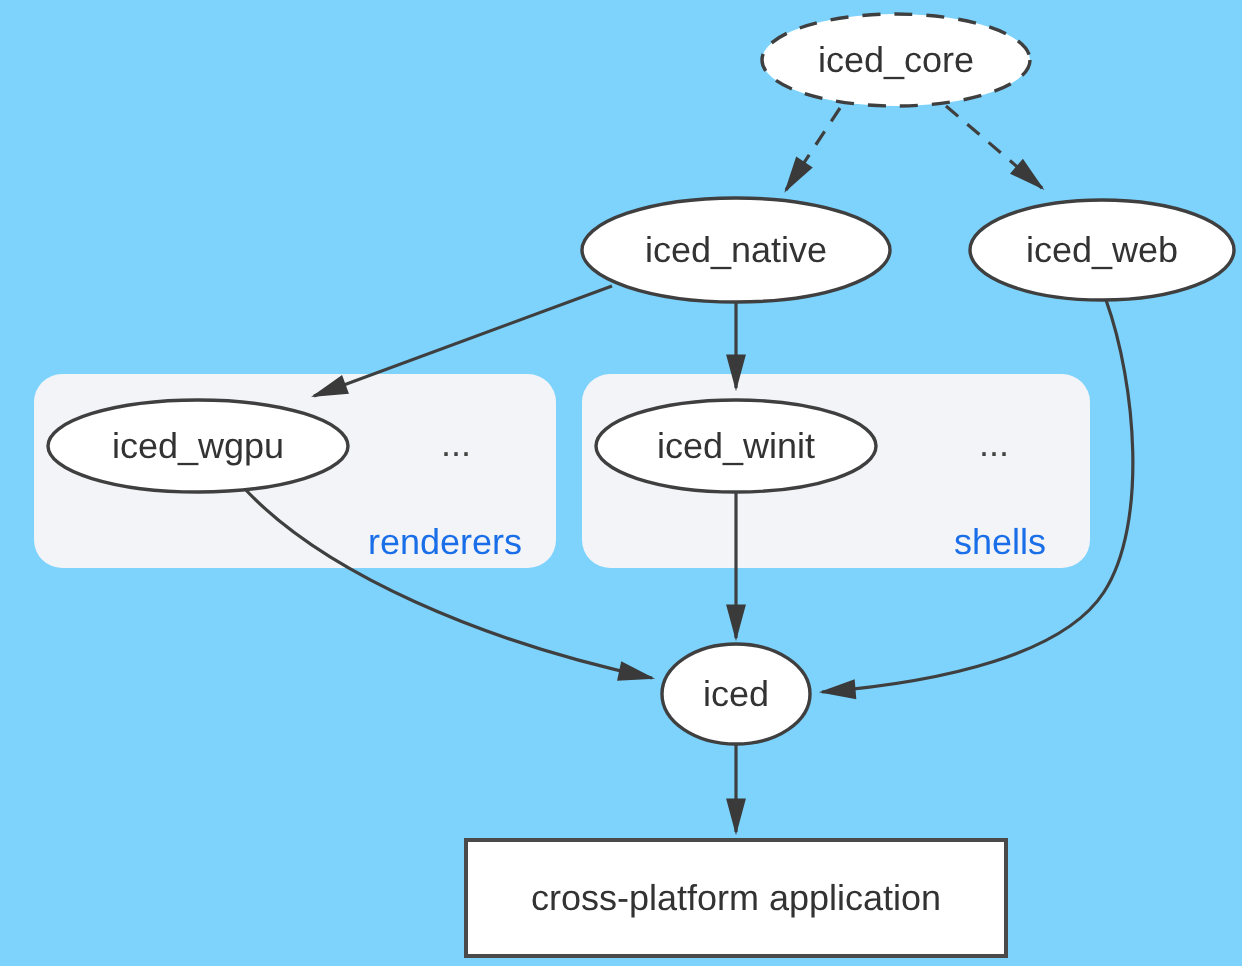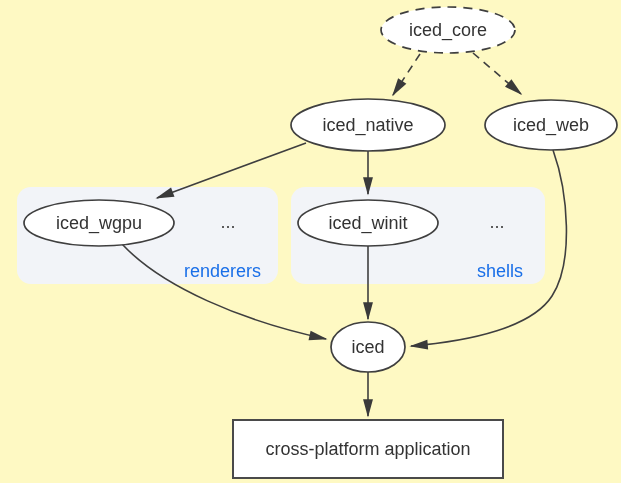--- a/index.html
+++ b/index.html
@@ -5,21 +5,21 @@
   html, body {
     margin: 0;
     padding: 0;
     background: #ffffff;
     font-family: "Liberation Sans", sans-serif;
   }
   .canvas {
     position: relative;
     width: 621px;
     height: 483px;
-    background: #fef9c3;
+    background: #7dd3fc;
     overflow: hidden;
   }
   svg { display: block; }
 
   .edge {
     fill: none;
     stroke: #3f3f3f;
     stroke-width: 1.6;
   }
   .edge.dashed {

